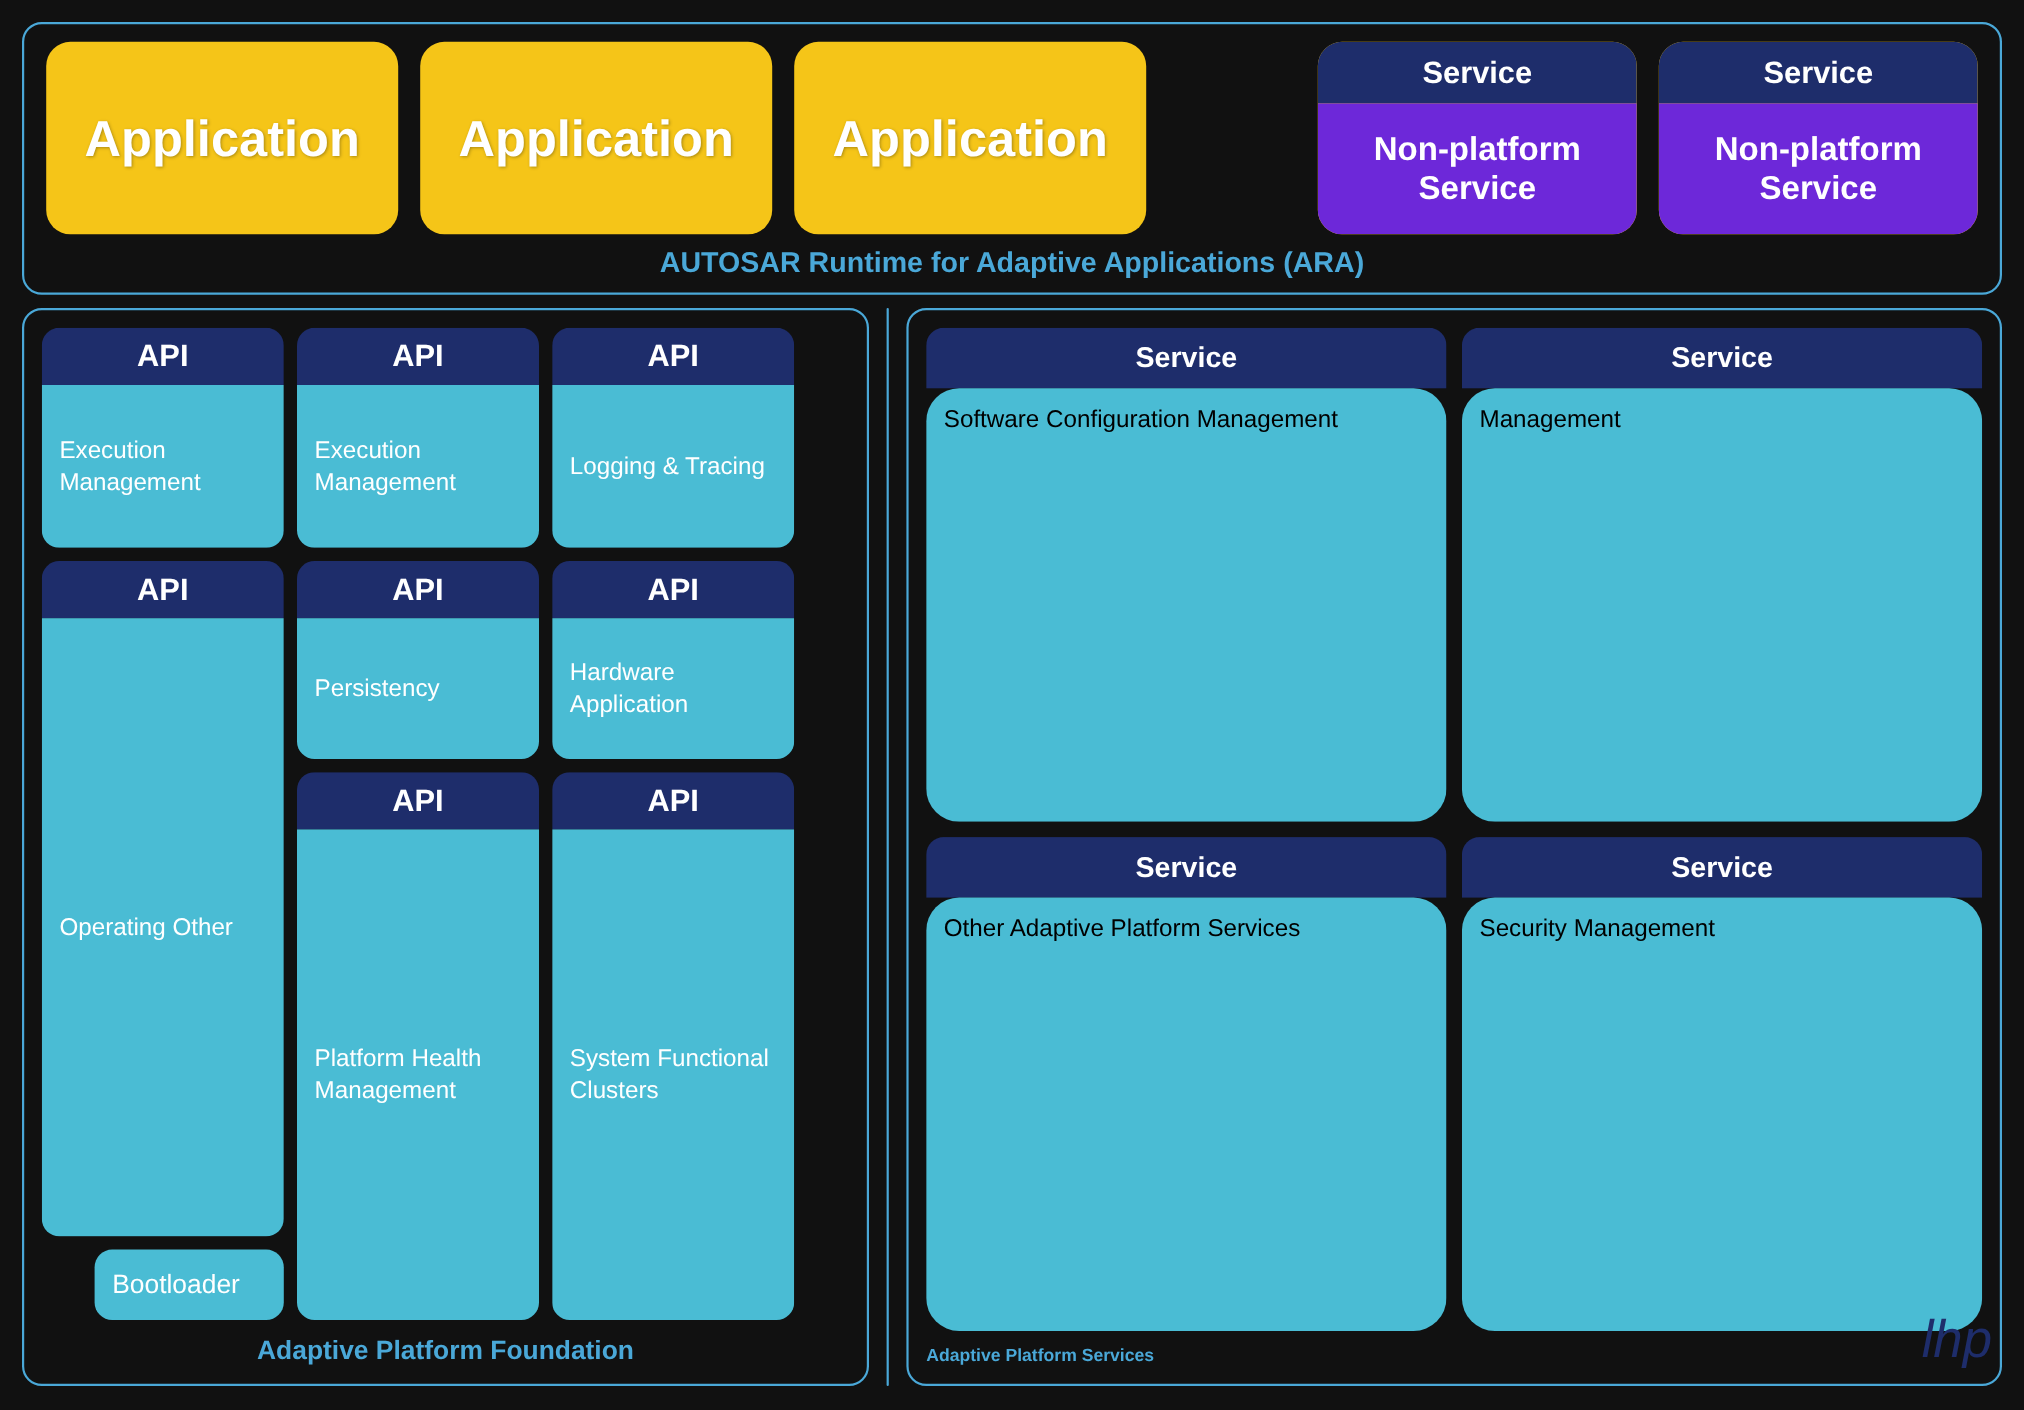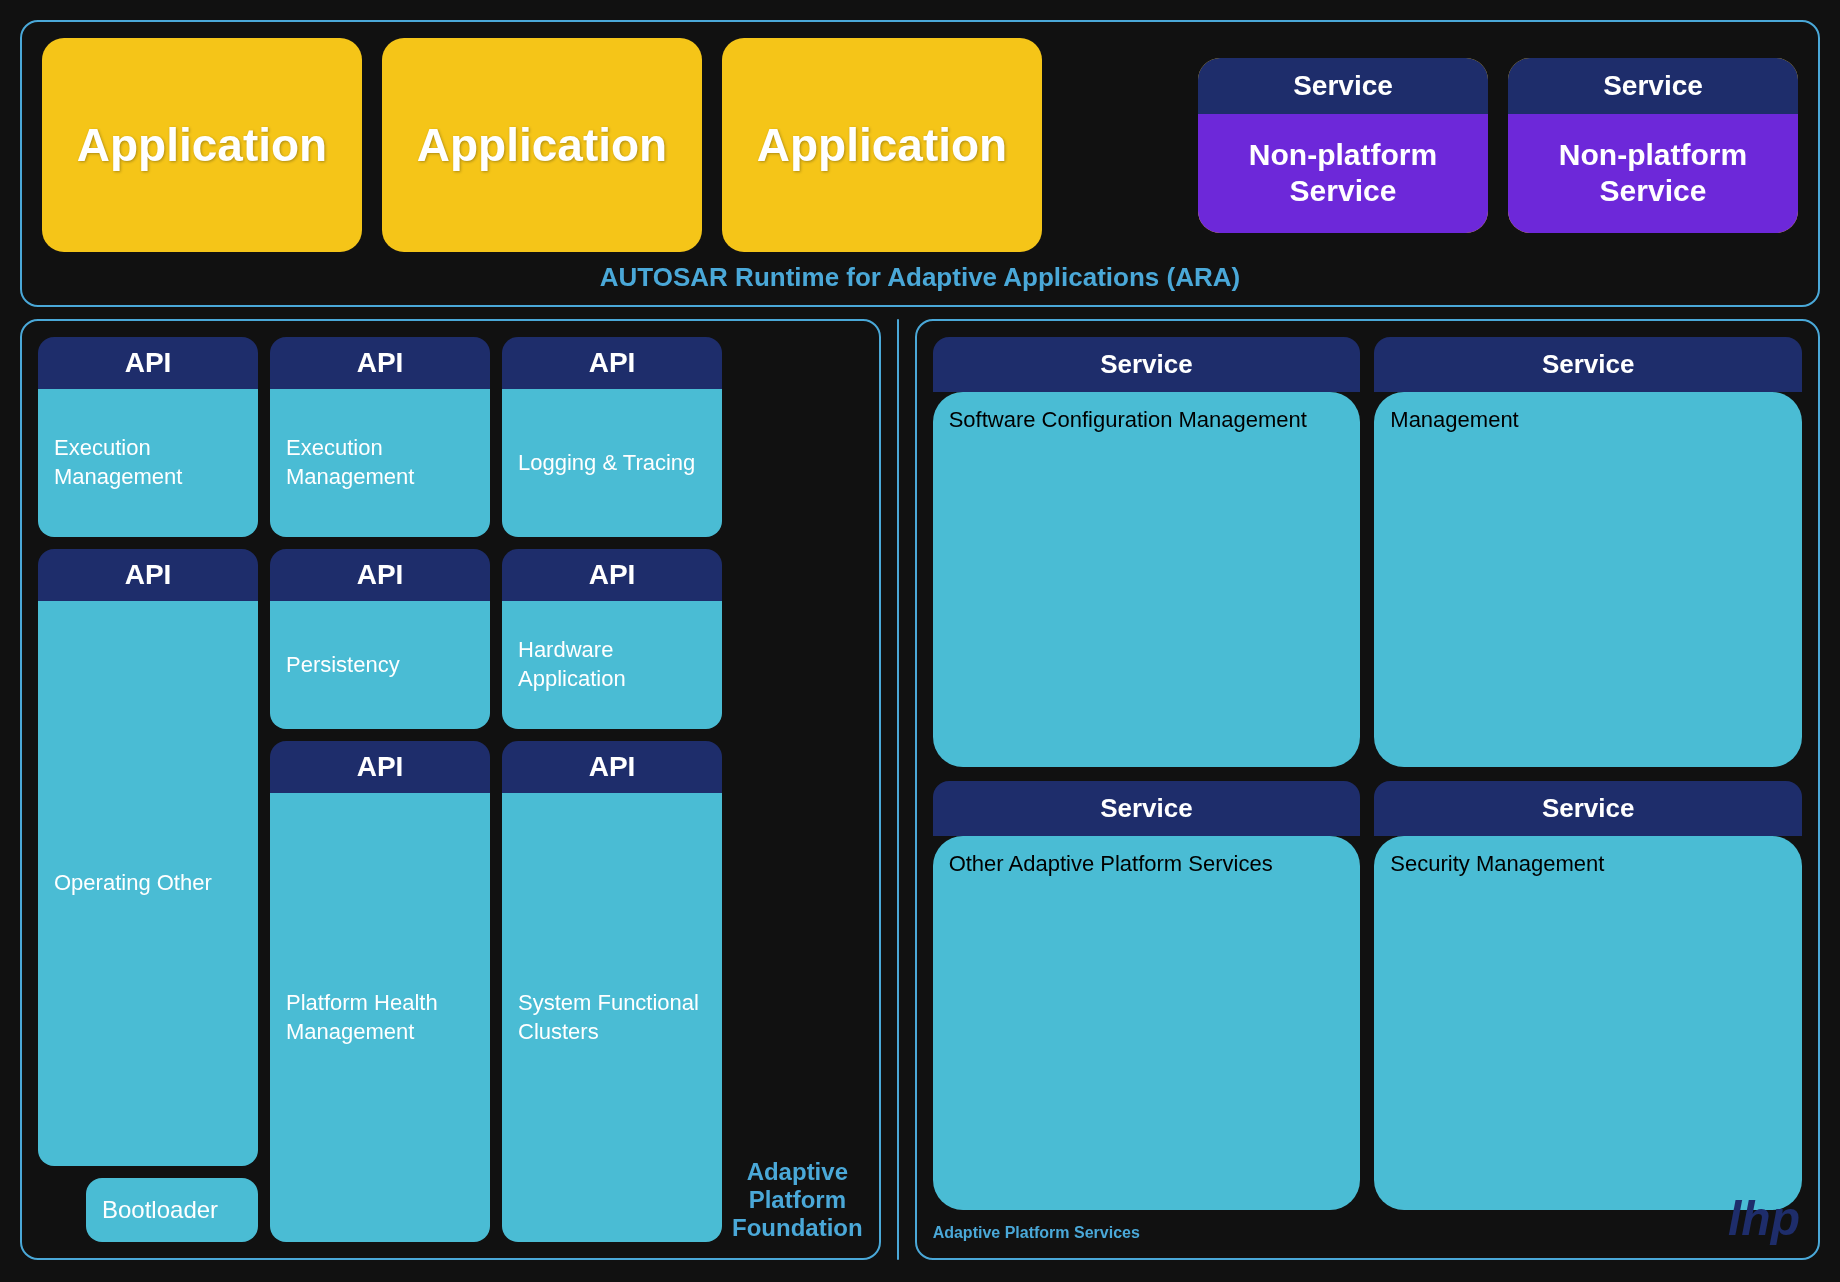--- a/index.html
+++ b/index.html
@@ -37,21 +37,21 @@
       display: flex;
       flex-direction: row;
       gap: 20px;
       align-items: center;
     }
 
     .app-box {
       background: #f5c518;
       border-radius: 22px;
       width: 320px;
-      height: 214px;
+      height: 175px;
       display: flex;
       align-items: center;
       justify-content: center;
       font-size: 46px;
       font-weight: bold;
       color: white;
       text-shadow: 1px 1px 3px rgba(0,0,0,0.3);
       flex-shrink: 0;
     }
 
@@ -111,21 +111,21 @@
       gap: 12px;
       flex: 1;
     }
 
     
     .foundation-section {
       border: 2px solid #4aa8d8;
       border-radius: 18px;
       padding: 16px;
       display: flex;
-      flex-direction: row;
+      flex-direction: column;
       gap: 10px;
       background: #111;
       flex: 0 0 770px;
     }
 
     .foundation-grid {
       display: flex;
       gap: 12px;
       flex: 1;
     }
@@ -252,23 +252,23 @@
       font-size: 16px;
       font-weight: bold;
       color: #4aa8d8;
       padding-top: 4px;
     }
 
     
     .lhp-logo {
       position: absolute;
       bottom: 36px;
-      right: 40px;
+      right: 29px;
       font-size: 42px;
-      font-weight: bold;
+      font-weight: normal;
       color: #1e2d6b;
       font-style: italic;
     }
     .lhp-logo span {
       color: #4abcd4;
     }
 
     .divider-line {
       width: 2px;
       background: #4aa8d8;

